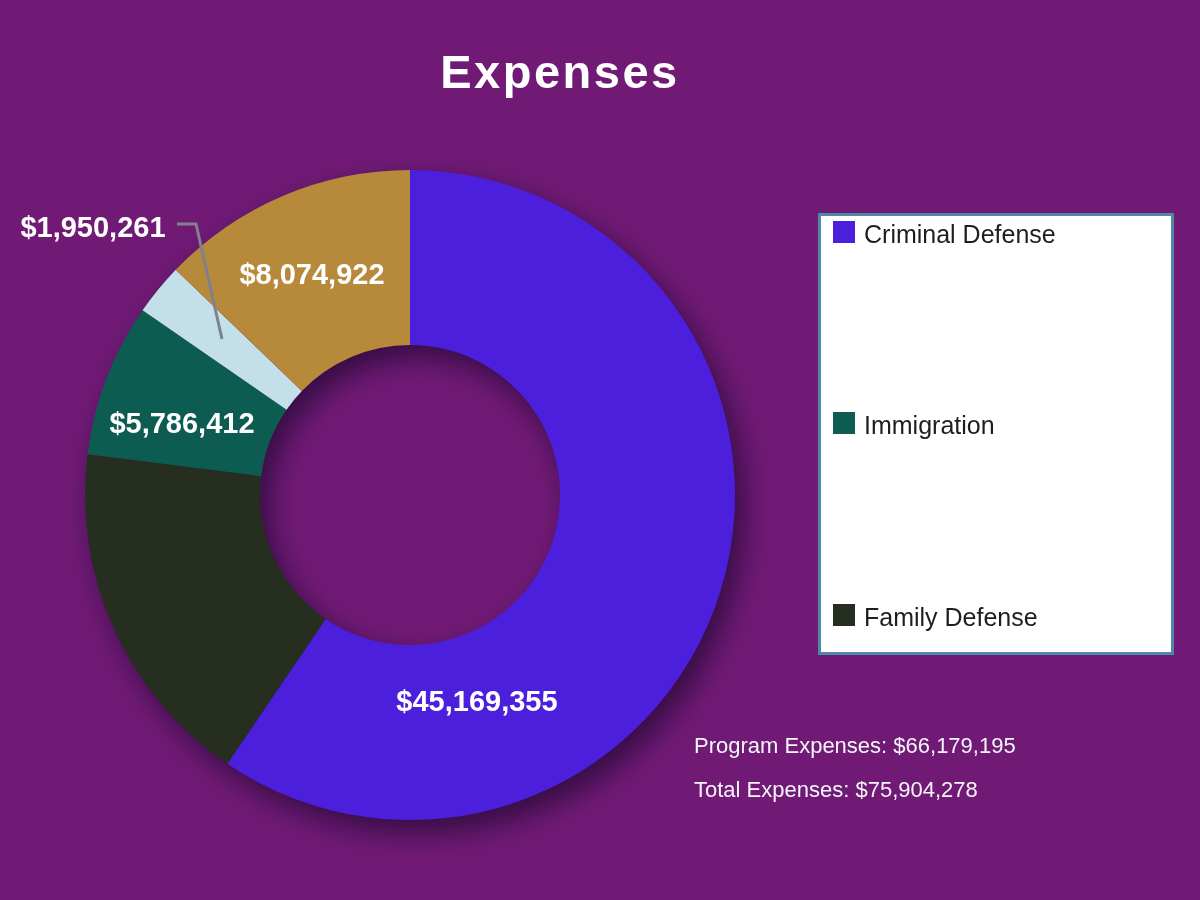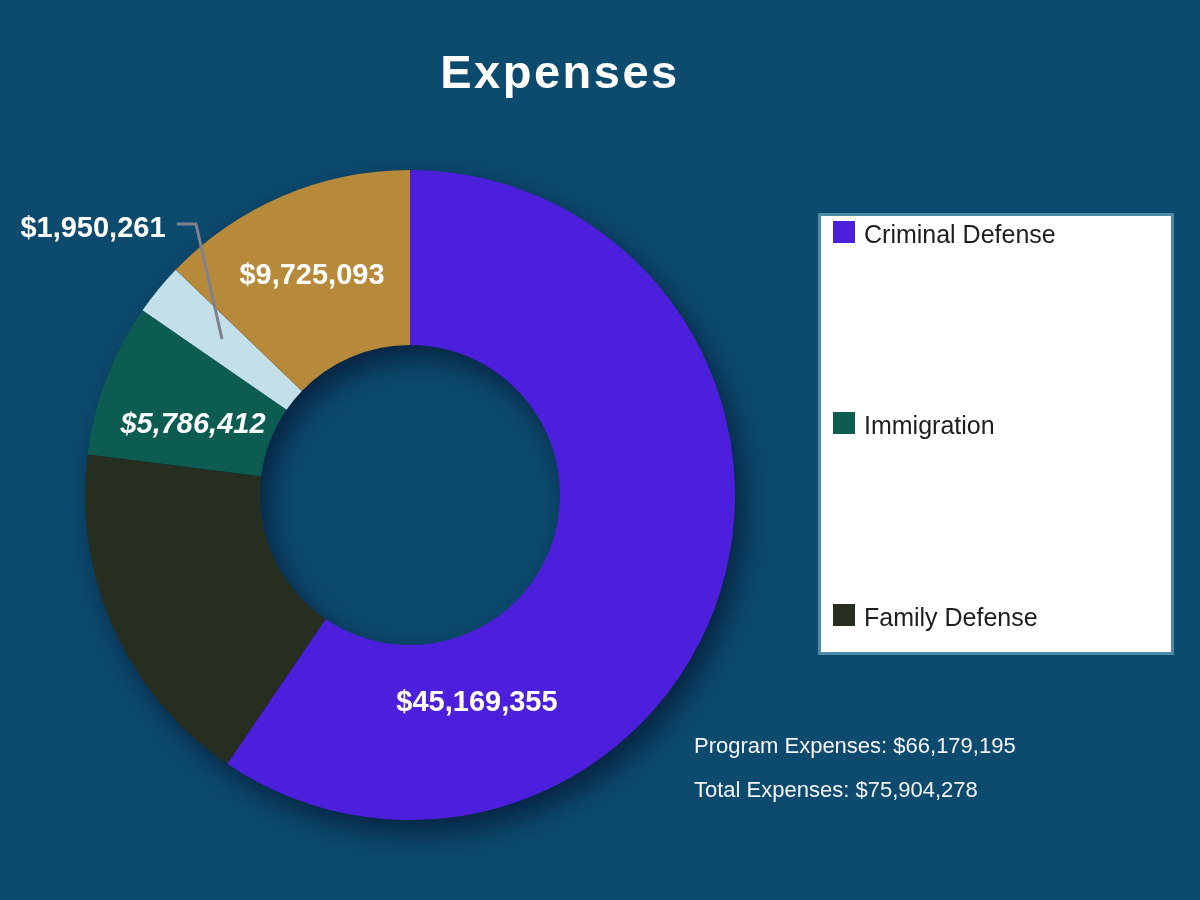--- a/index.html
+++ b/index.html
@@ -5,21 +5,21 @@
   html, body {
     margin: 0;
     padding: 0;
     background: #15095c;
     font-family: "Liberation Sans", sans-serif;
   }
   .canvas {
     position: relative;
     width: 1200px;
     height: 900px;
-    background: #0c4a6e;
+    background: #701a75;
     overflow: hidden;
   }
   .chart-title {
     position: absolute;
     left: 560px;
     top: 44px;
     transform: translateX(-50%);
     color: #ffffff;
     font-size: 47px;
     font-weight: bold;
@@ -39,21 +39,21 @@
   .slice-label {
     position: absolute;
     transform: translate(-50%, -50%);
     color: #ffffff;
     font-size: 29px;
     font-weight: bold;
     white-space: nowrap;
   }
   .slice-label.criminal    { left: 477px; top: 701px; }
   .slice-label.family      { left: 208px; top: 630px; }
-  .slice-label.immigration { left: 193px; top: 423px; font-style: italic; }
+  .slice-label.immigration { left: 182px; top: 423px; }
   .slice-label.admin       { left: 312px; top: 274px; }
   .slice-label.civil       { left: 93px;  top: 227px; text-align: right; }
 
   .legend-box {
     position: absolute;
     left: 818px;
     top: 213px;
     width: 356px;
     height: 442px;
     box-sizing: border-box;
@@ -108,21 +108,21 @@
     <polyline points="177,224 196,224 222,339" fill="none" stroke="#80808e" stroke-width="3" stroke-linejoin="round"></polyline>
   </svg>
 
   <div class="slice-label criminal">$45,169,355</div>
 
 
   <div class="slice-label immigration">$5,786,412</div>
 
   <div class="slice-label civil">$1,950,261</div>
 
-  <div class="slice-label admin">$9,725,093</div>
+  <div class="slice-label admin">$8,074,922</div>
 
   <div class="legend-box">
     <div class="legend-item">
       <span class="legend-swatch" style="background: rgb(76, 31, 221);"></span>
       <span class="legend-label">Criminal Defense</span>
     </div>
     <div class="legend-item">
       <span class="legend-swatch" style="background: rgb(12, 92, 82);"></span>
       <span class="legend-label">Immigration</span>
     </div>

